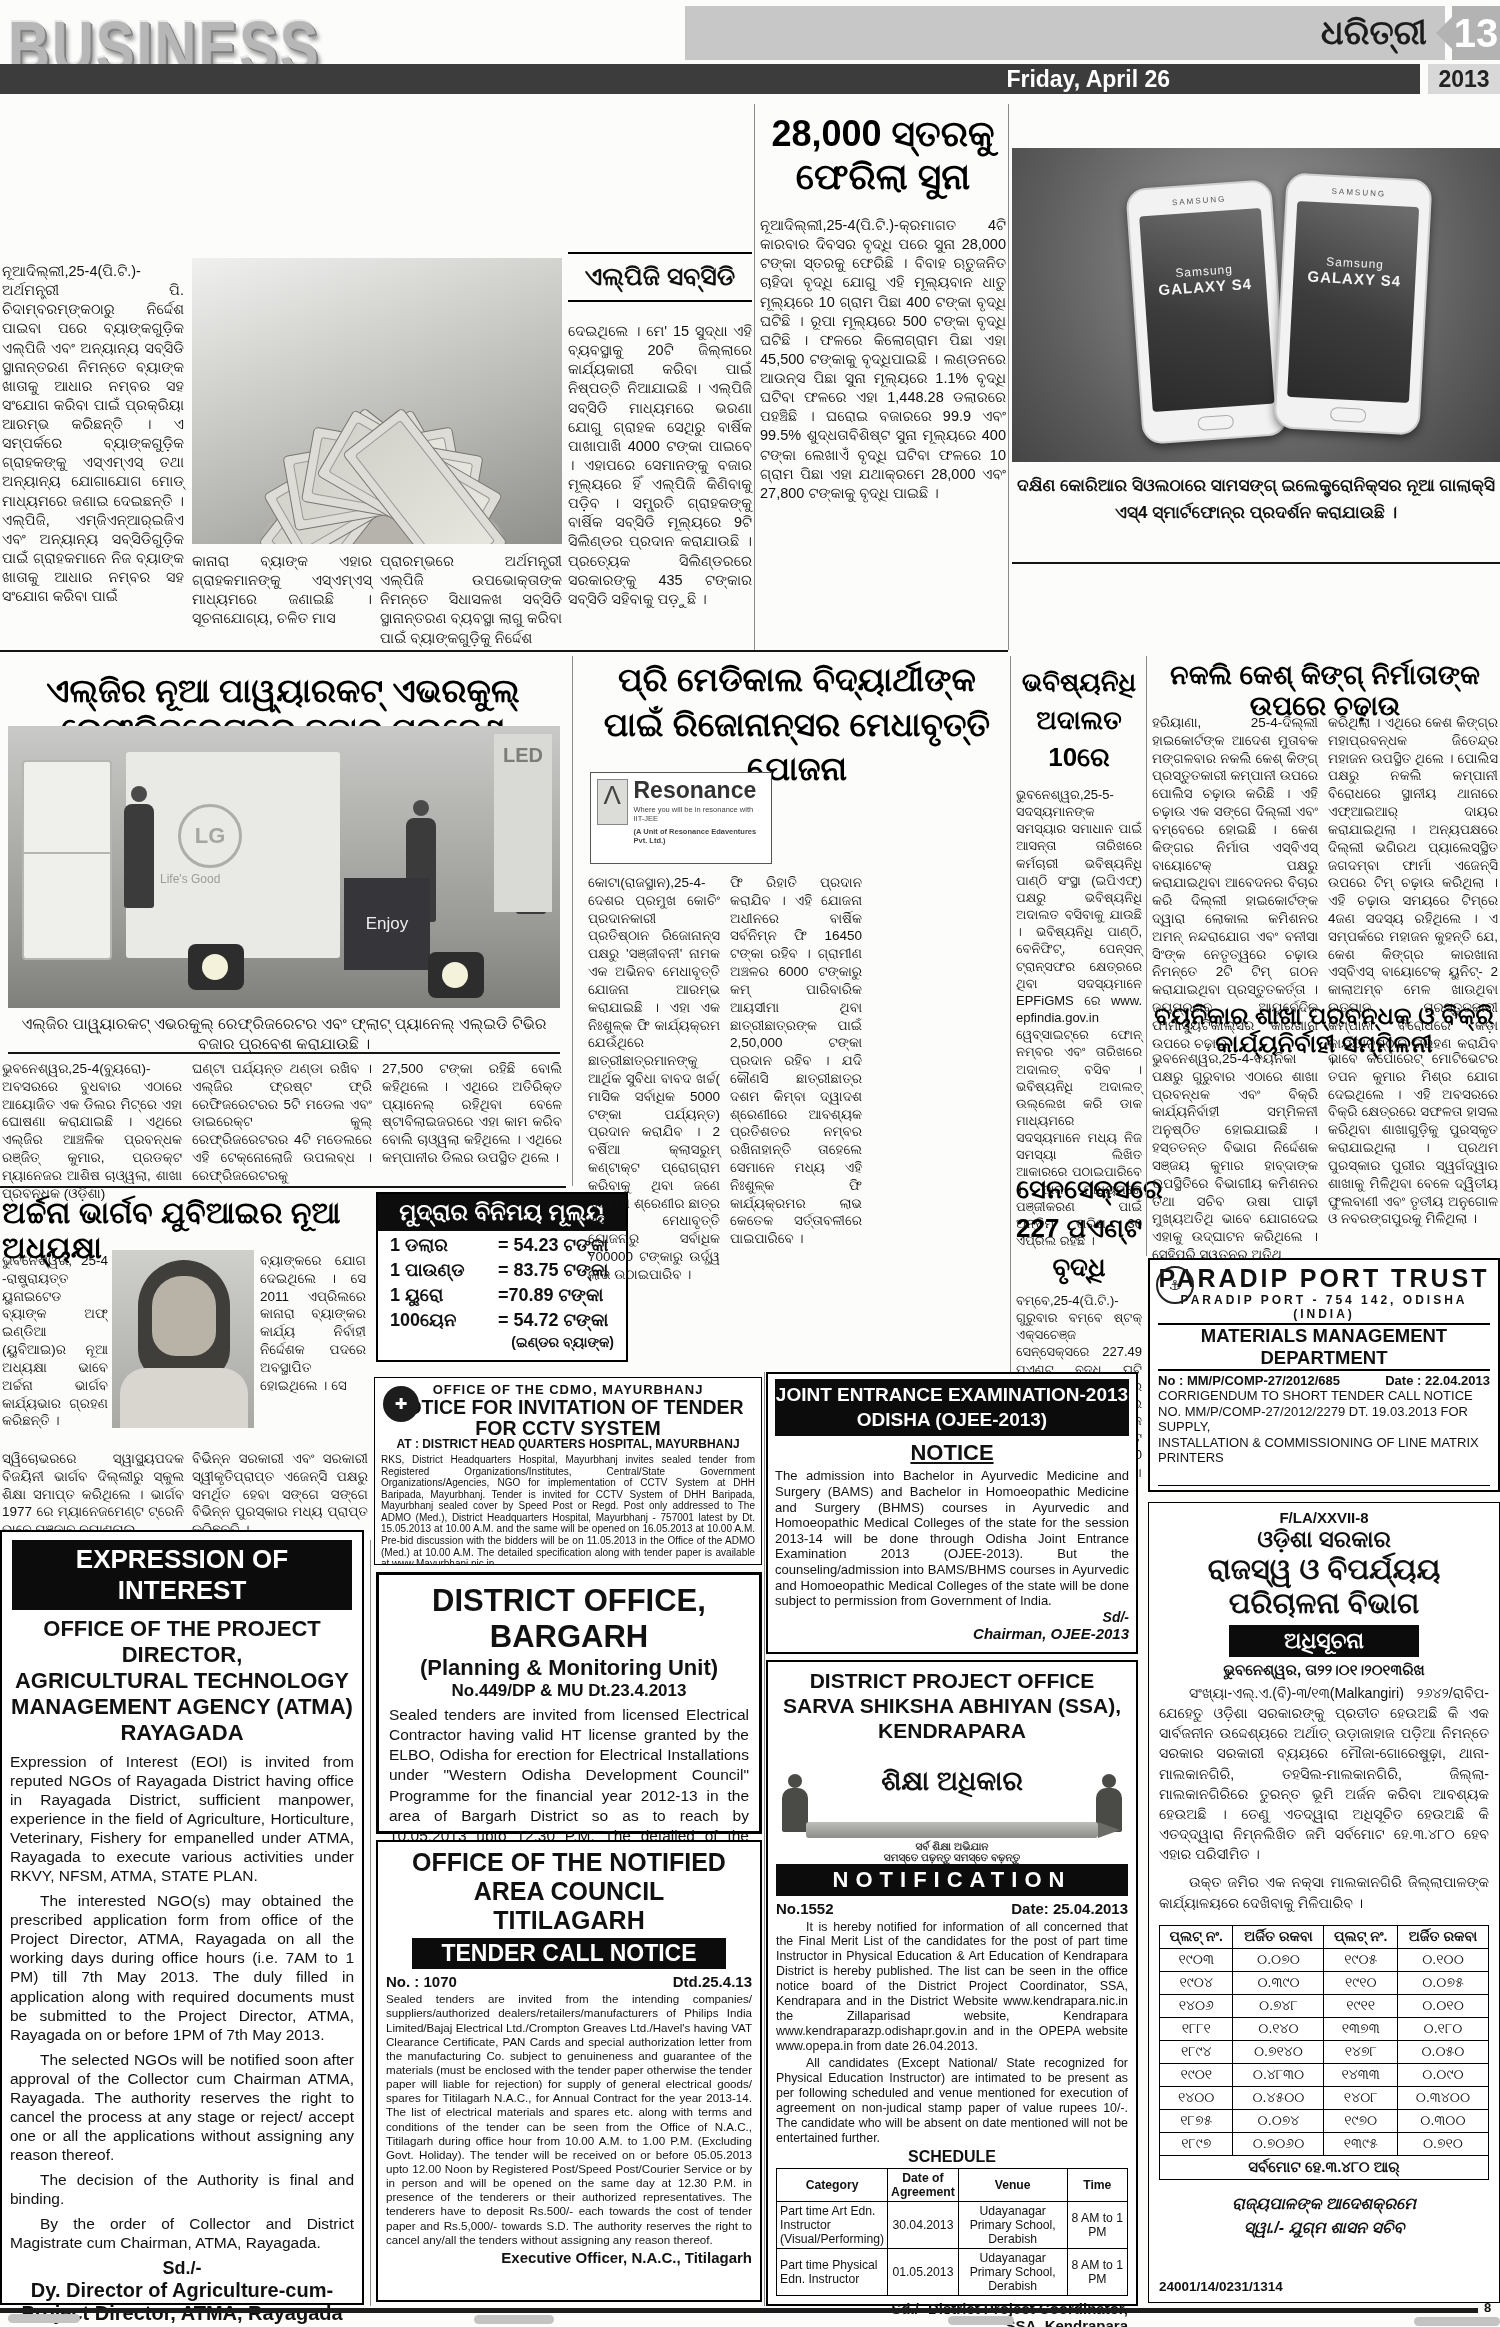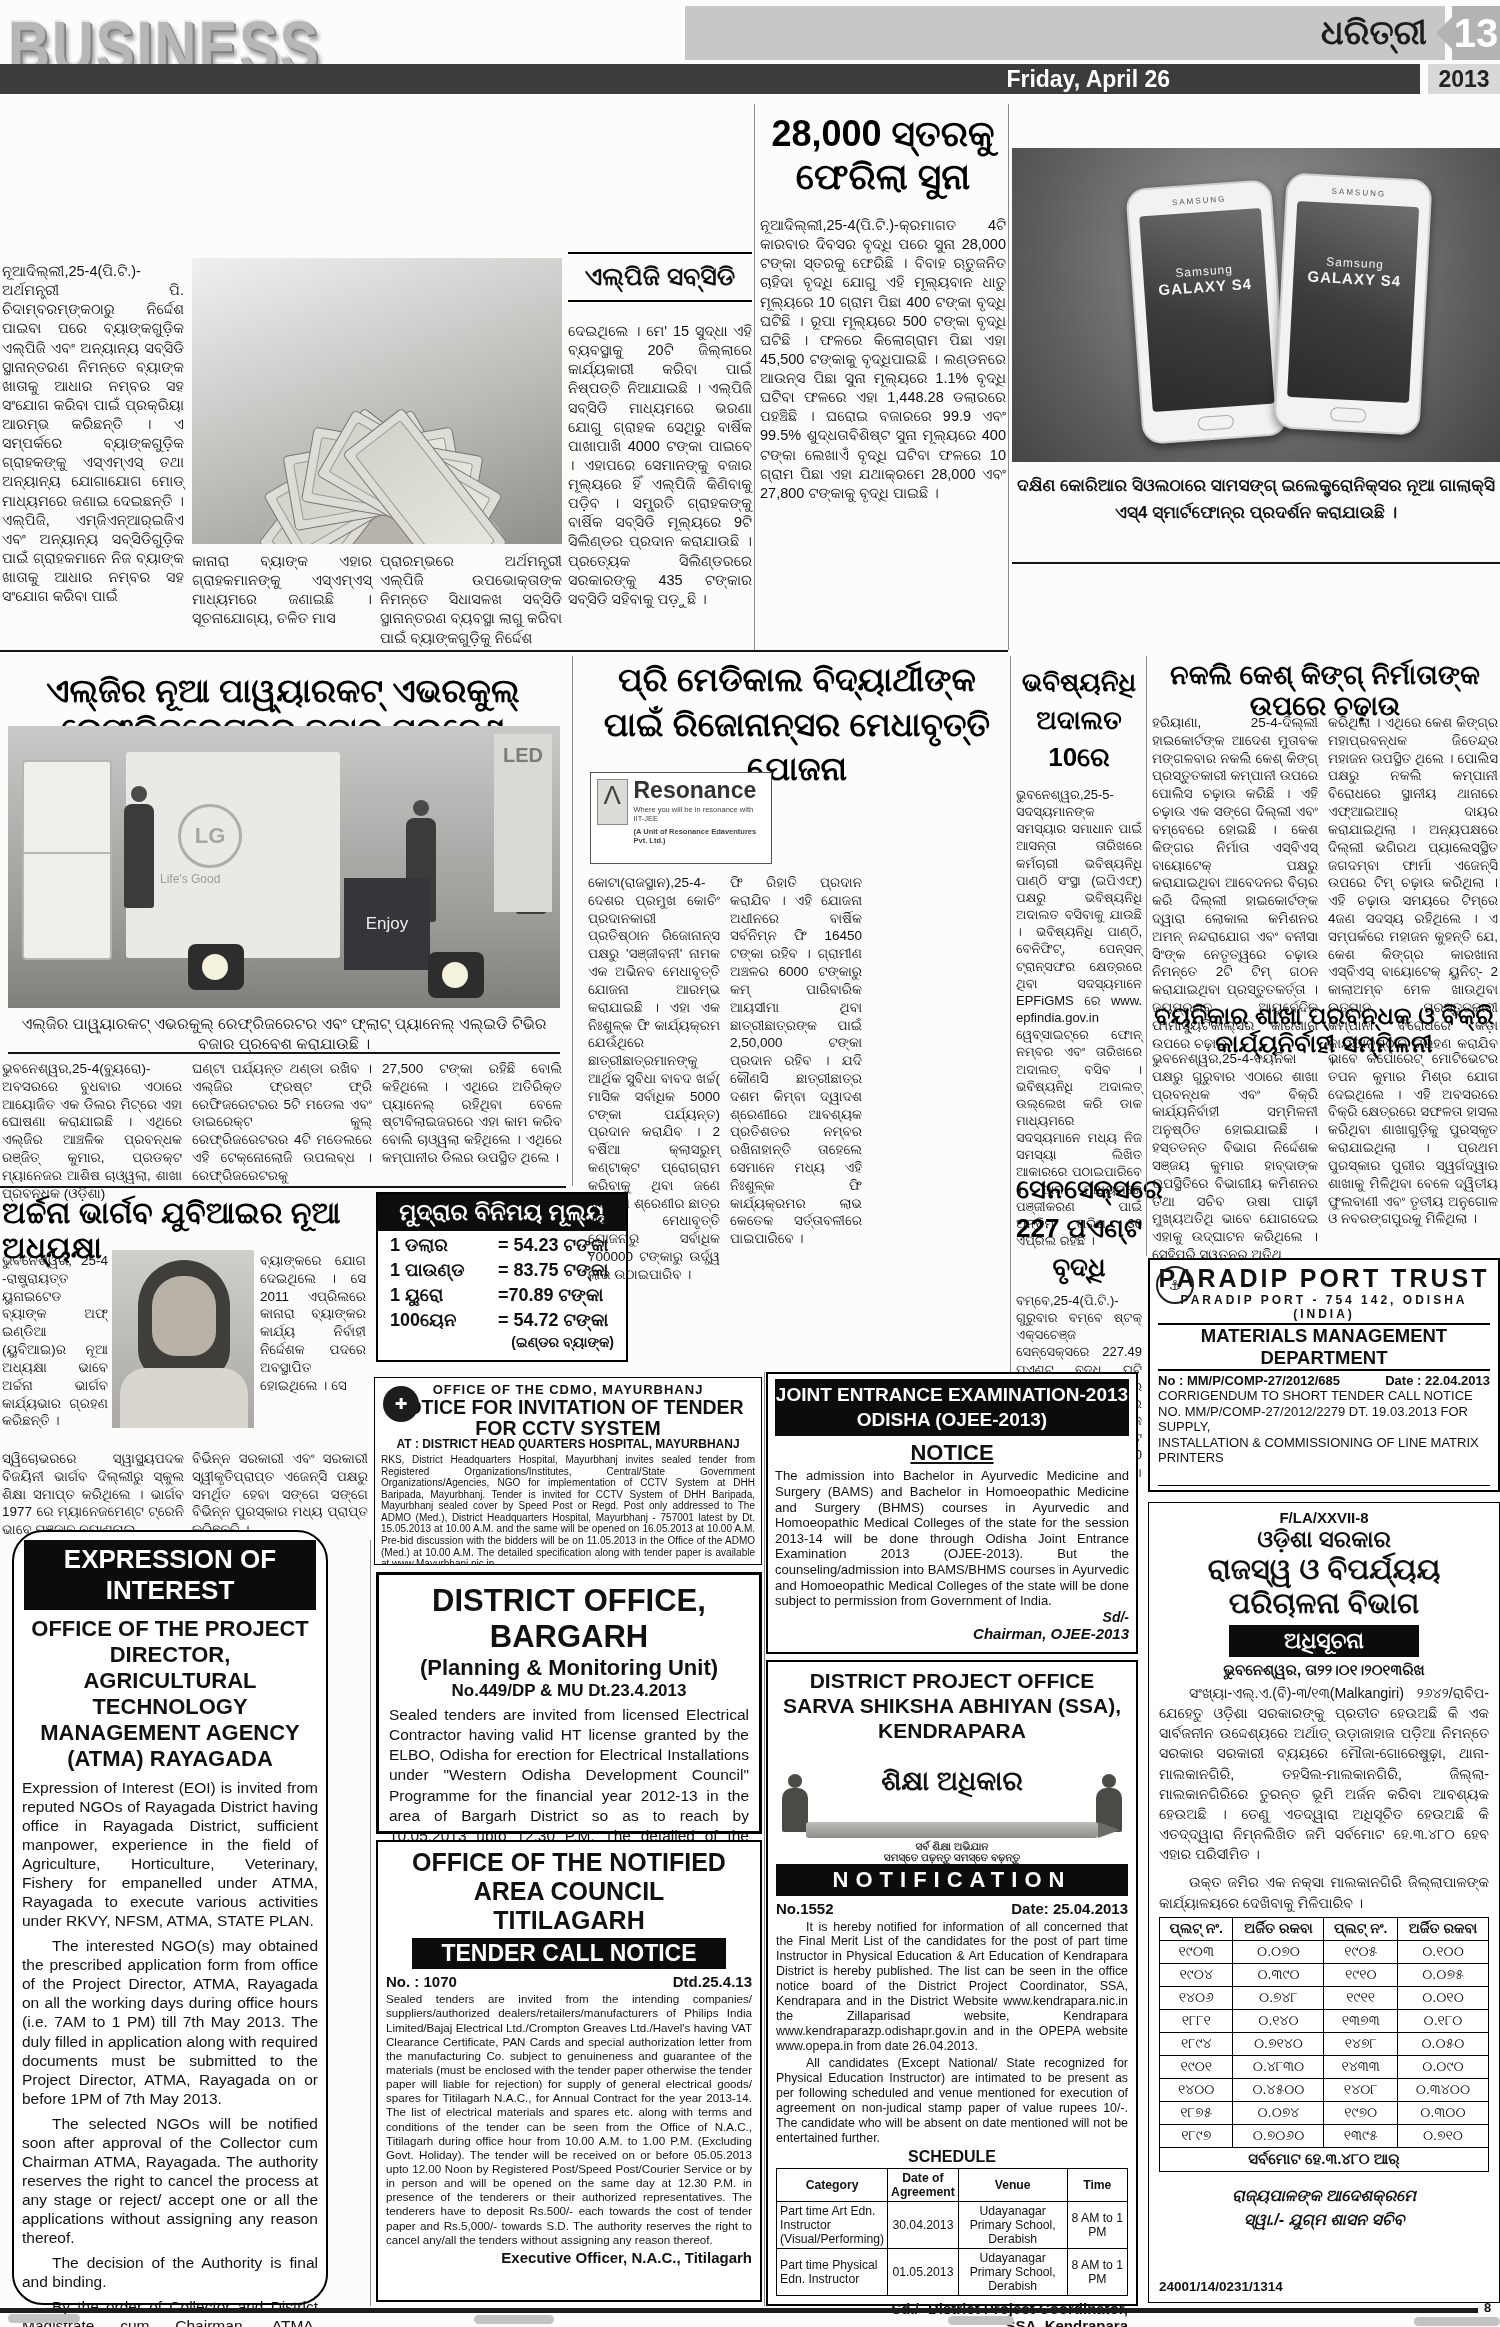--- a/index.html
+++ b/index.html
@@ -110,21 +110,21 @@
   .pp-ref{display:flex;justify-content:space-between;font-size:13px;font-weight:bold;margin-top:2px;}
   .pp-c{font-size:13px;font-weight:normal;text-align:left;line-height:1.2;border-bottom:1.5px solid #000;padding-bottom:19px;}
   .pp-b{font-size:12.2px;line-height:1.2;margin-top:2px;}
   .rev{border-width:1.5px;padding:6px 10px;}
   .rev-ref{font-size:15px;font-weight:bold;text-align:center;}
   .rev-govt{font-size:23px;font-weight:700;text-align:center;}
   .rev-dept{font-size:29px;font-weight:900;text-align:center;}
   .rev-bar{display:block;width:190px;margin:4px auto;font-size:22px;padding:3px 0;}
   .rev-pd{font-size:15px;font-weight:bold;text-align:center;margin-bottom:4px;}
   .rev-b{font-size:14.2px;line-height:1.42;}
-  table.rev-t{width:100%;border-collapse:collapse;font-size:14px;margin-top:4px;}
+  table.rev-t{width:100%;border-collapse:collapse;font-size:14px;margin-top:12px;}
   table.rev-t th,table.rev-t td{border:1.5px solid #000;padding:2.5px 4px;text-align:center;}
   .rev-total{font-size:15px;font-weight:bold;text-align:right;padding-right:10px;}
   .rev-sig{font-size:16px;font-weight:bold;font-style:italic;text-align:center;line-height:1.5;margin-top:12px;}
   .rev-no{position:absolute;left:10px;bottom:8px;font-size:13.5px;font-weight:bold;}
   .sig-r{font-weight:bold;text-align:right;}
   .res-logo{border:1.5px solid #555;background:#fff;box-sizing:border-box;padding:6px;display:flex;}
   .res-glyph{width:34px;height:44px;border:1px solid #888;background:#dcdcd8;font-size:26px;text-align:center;color:#444;margin-right:6px;}
   .res-name{font-size:23px;font-weight:bold;color:#333;line-height:1;}
   .res-tag{font-size:7.5px;color:#444;margin-top:3px;line-height:1.25;}
   .pill{position:absolute;height:9px;border-radius:5px;background:#c3c3c3;}
@@ -303,21 +303,21 @@
   <div class="abs od j" style="left:1152px;top:714px;width:166px;height:284px;font-size:13.5px;">ହରିୟାଣା, 25-4-ଦିଲ୍ଲୀ ହାଇକୋର୍ଟଙ୍କ ଆଦେଶ ମୁତାବକ ମଙ୍ଗଳବାର ନକଲି କେଶ୍ କିଙ୍ଗ୍ ପ୍ରସ୍ତୁତକାରୀ କମ୍ପାନୀ ଉପରେ ପୋଲିସ ଚଢ଼ାଉ କରିଛି । ଏହି ଚଢ଼ାଉ ଏକ ସଙ୍ଗେ ଦିଲ୍ଲୀ ଏବଂ ବମ୍ବେରେ ହୋଇଛି । କେଶ କିଙ୍ଗର ନିର୍ମାତା ଏସ୍‌ବିଏସ୍ ବାୟୋଟେକ୍ ପକ୍ଷରୁ କରାଯାଇଥିବା ଆବେଦନର ବିଚାର କରି ଦିଲ୍ଲୀ ହାଇକୋର୍ଟଙ୍କ ଦ୍ୱାରା ଲୋକାଲ କମିଶନର ଅମନ୍ ନନ୍ଦରାଯୋଗ ଏବଂ ବନୀସା ସିଂଙ୍କ ନେତୃତ୍ୱରେ ଚଢ଼ାଉ ନିମନ୍ତେ 2ଟି ଟିମ୍ ଗଠନ କରାଯାଇଥିବା ପ୍ରସ୍ତୁତକର୍ତ୍ତା । ଜୟପ୍ରଣବ ଆୟୁର୍ବେଦିକ ଫାର୍ମାସ୍ୟୁଟିକାଲ୍ସର କାରଖାନା ଉପରେ ଚଢ଼ାଉ</div>
   <div class="abs od j" style="left:1328px;top:714px;width:170px;height:284px;font-size:13.5px;">କରିଥିଲା । ଏଥିରେ କେଶ କିଙ୍ଗ୍‌ର ମହାପ୍ରବନ୍ଧକ ଜିତେନ୍ଦ୍ର ମହାଜନ ଉପସ୍ଥିତ ଥିଲେ । ପୋଲିସ ପକ୍ଷରୁ ନକଲି କମ୍ପାନୀ ବିରୋଧରେ ସ୍ଥାନୀୟ ଥାନାରେ ଏଫ୍‌ଆଇଆର୍ ଦାୟର କରାଯାଇଥିଲା । ଅନ୍ୟପକ୍ଷରେ ଦିଲ୍ଲୀ ଭଗିରଥ ପ୍ୟାଲେସ୍‌ସ୍ଥିତ ଜଗଦମ୍ବା ଫାର୍ମା ଏଜେନ୍ସି ଉପରେ ଟିମ୍ ଚଢ଼ାଉ କରିଥିଲା । ଏହି ଚଢ଼ାଉ ସମୟରେ ଟିମ୍‌ରେ 4ଜଣ ସଦସ୍ୟ ରହିଥିଲେ । ଏ ସମ୍ପର୍କରେ ମହାଜନ କୁହନ୍ତି ଯେ, କେଶ କିଙ୍ଗ୍‌ର କାରଖାନା ଏସ୍‌ବିଏସ୍ ବାୟୋଟେକ୍ ୟୁନିଟ୍- 2 କାଲାଅମ୍ବ ମେଳ ଖାଉଥିବା ଉତ୍ପାଦ ପ୍ରସ୍ତୁତକାରୀ କମ୍ପାନୀ ବିରୋଧରେ କଡ଼ା କାର୍ଯ୍ୟାନୁଷ୍ଠାନ ଗ୍ରହଣ କରାଯିବ ।</div>
 
   <div class="abs headline c" style="left:1148px;top:1002px;width:352px;font-size:24px;">ବୟନିକାର ଶାଖା ପ୍ରବନ୍ଧକ ଓ ବିକ୍ରି କାର୍ଯ୍ୟନିର୍ବାହୀ ସମ୍ମିଳନୀ</div>
   <div class="abs od j" style="left:1152px;top:1050px;width:166px;height:202px;font-size:13.5px;">ଭୁବନେଶ୍ୱର,25-4-ବୟନିକା ପକ୍ଷରୁ ଗୁରୁବାର ଏଠାରେ ଶାଖା ପ୍ରବନ୍ଧକ ଏବଂ ବିକ୍ରି କାର୍ଯ୍ୟନିର୍ବାହୀ ସମ୍ମିଳନୀ ଅନୁଷ୍ଠିତ ହୋଇଯାଇଛି । ହସ୍ତତନ୍ତ ବିଭାଗ ନିର୍ଦ୍ଦେଶକ ସଞ୍ଜୟ କୁମାର ହାବ୍‌ଦାଙ୍କ ଉପସ୍ଥିତିରେ ବିଭାଗୀୟ କମିଶନର ତଥା ସଚିବ ଉଷା ପାଢ଼ୀ ମୁଖ୍ୟଅତିଥି ଭାବେ ଯୋଗଦେଇ ଏହାକୁ ଉଦ୍‌ଘାଟନ କରିଥିଲେ । ସେହିପରି ସ୍ୱତନ୍ତ୍ର ଅତିଥି</div>
   <div class="abs od j" style="left:1328px;top:1050px;width:170px;height:202px;font-size:13.5px;">ଭାବେ କର୍ପୋରେଟ୍ ମୋଟିଭେଟର ତପନ କୁମାର ମିଶ୍ର ଯୋଗ ଦେଇଥିଲେ । ଏହି ଅବସରରେ ବିକ୍ରି କ୍ଷେତ୍ରରେ ସଫଳତା ହାସଲ କରିଥିବା ଶାଖାଗୁଡ଼ିକୁ ପୁରସ୍କୃତ କରାଯାଇଥିଲା । ପ୍ରଥମ ପୁରସ୍କାର ପୁରୀର ସ୍ୱର୍ଗଦ୍ୱାର ଶାଖାକୁ ମିଳିଥିବା ବେଳେ ଦ୍ୱିତୀୟ ଫୁଲବାଣୀ ଏବଂ ତୃତୀୟ ଅନୁଗୋଳ ଓ ନବରଙ୍ଗପୁରକୁ ମିଳିଥିଲା ।</div>
 
   <div class="abs vrule" style="left:370px;top:1540px;height:766px;"></div>
   <div class="abs vrule" style="left:764px;top:1372px;height:934px;"></div>
 
-  <div class="box eoi" style="left:12px;top:1530px;width:316px;height:775px;border-width:2.5px;border-radius:31px;">
+  <div class="box eoi" style="left:0px;top:1530px;width:364px;height:775px;border-width:2.5px;">
     <div class="bar-black eoi-title">EXPRESSION OF INTEREST</div>
     <div class="eoi-office">OFFICE OF THE PROJECT DIRECTOR,</div>
     <div class="eoi-office">AGRICULTURAL TECHNOLOGY</div>
     <div class="eoi-office">MANAGEMENT AGENCY (ATMA) RAYAGADA</div>
     <p class="j">Expression of Interest (EOI) is invited from reputed NGOs of Rayagada District having office in Rayagada District, sufficient manpower, experience in the field of Agriculture, Horticulture, Veterinary, Fishery for empanelled under ATMA, Rayagada to execute various activities under RKVY, NFSM, ATMA, STATE PLAN.</p>
     <p class="j indent">The interested NGO(s) may obtained the prescribed application form from office of the Project Director, ATMA, Rayagada on all the working days during office hours (i.e. 7AM to 1 PM) till 7th May 2013. The duly filled in application along with required documents must be submitted to the Project Director, ATMA, Rayagada on or before 1PM of 7th May 2013.</p>
     <p class="j indent">The selected NGOs will be notified soon after approval of the Collector cum Chairman ATMA, Rayagada. The authority reserves the right to cancel the process at any stage or reject/ accept one or all the applications without assigning any reason thereof.</p>
     <p class="j indent">The decision of the Authority is final and binding.</p>
     <p class="j indent">By the order of Collector and District Magistrate cum Chairman, ATMA, Rayagada.</p>
     <div class="c b" style="font-size:18px;margin-top:6px;">Sd./-</div>

